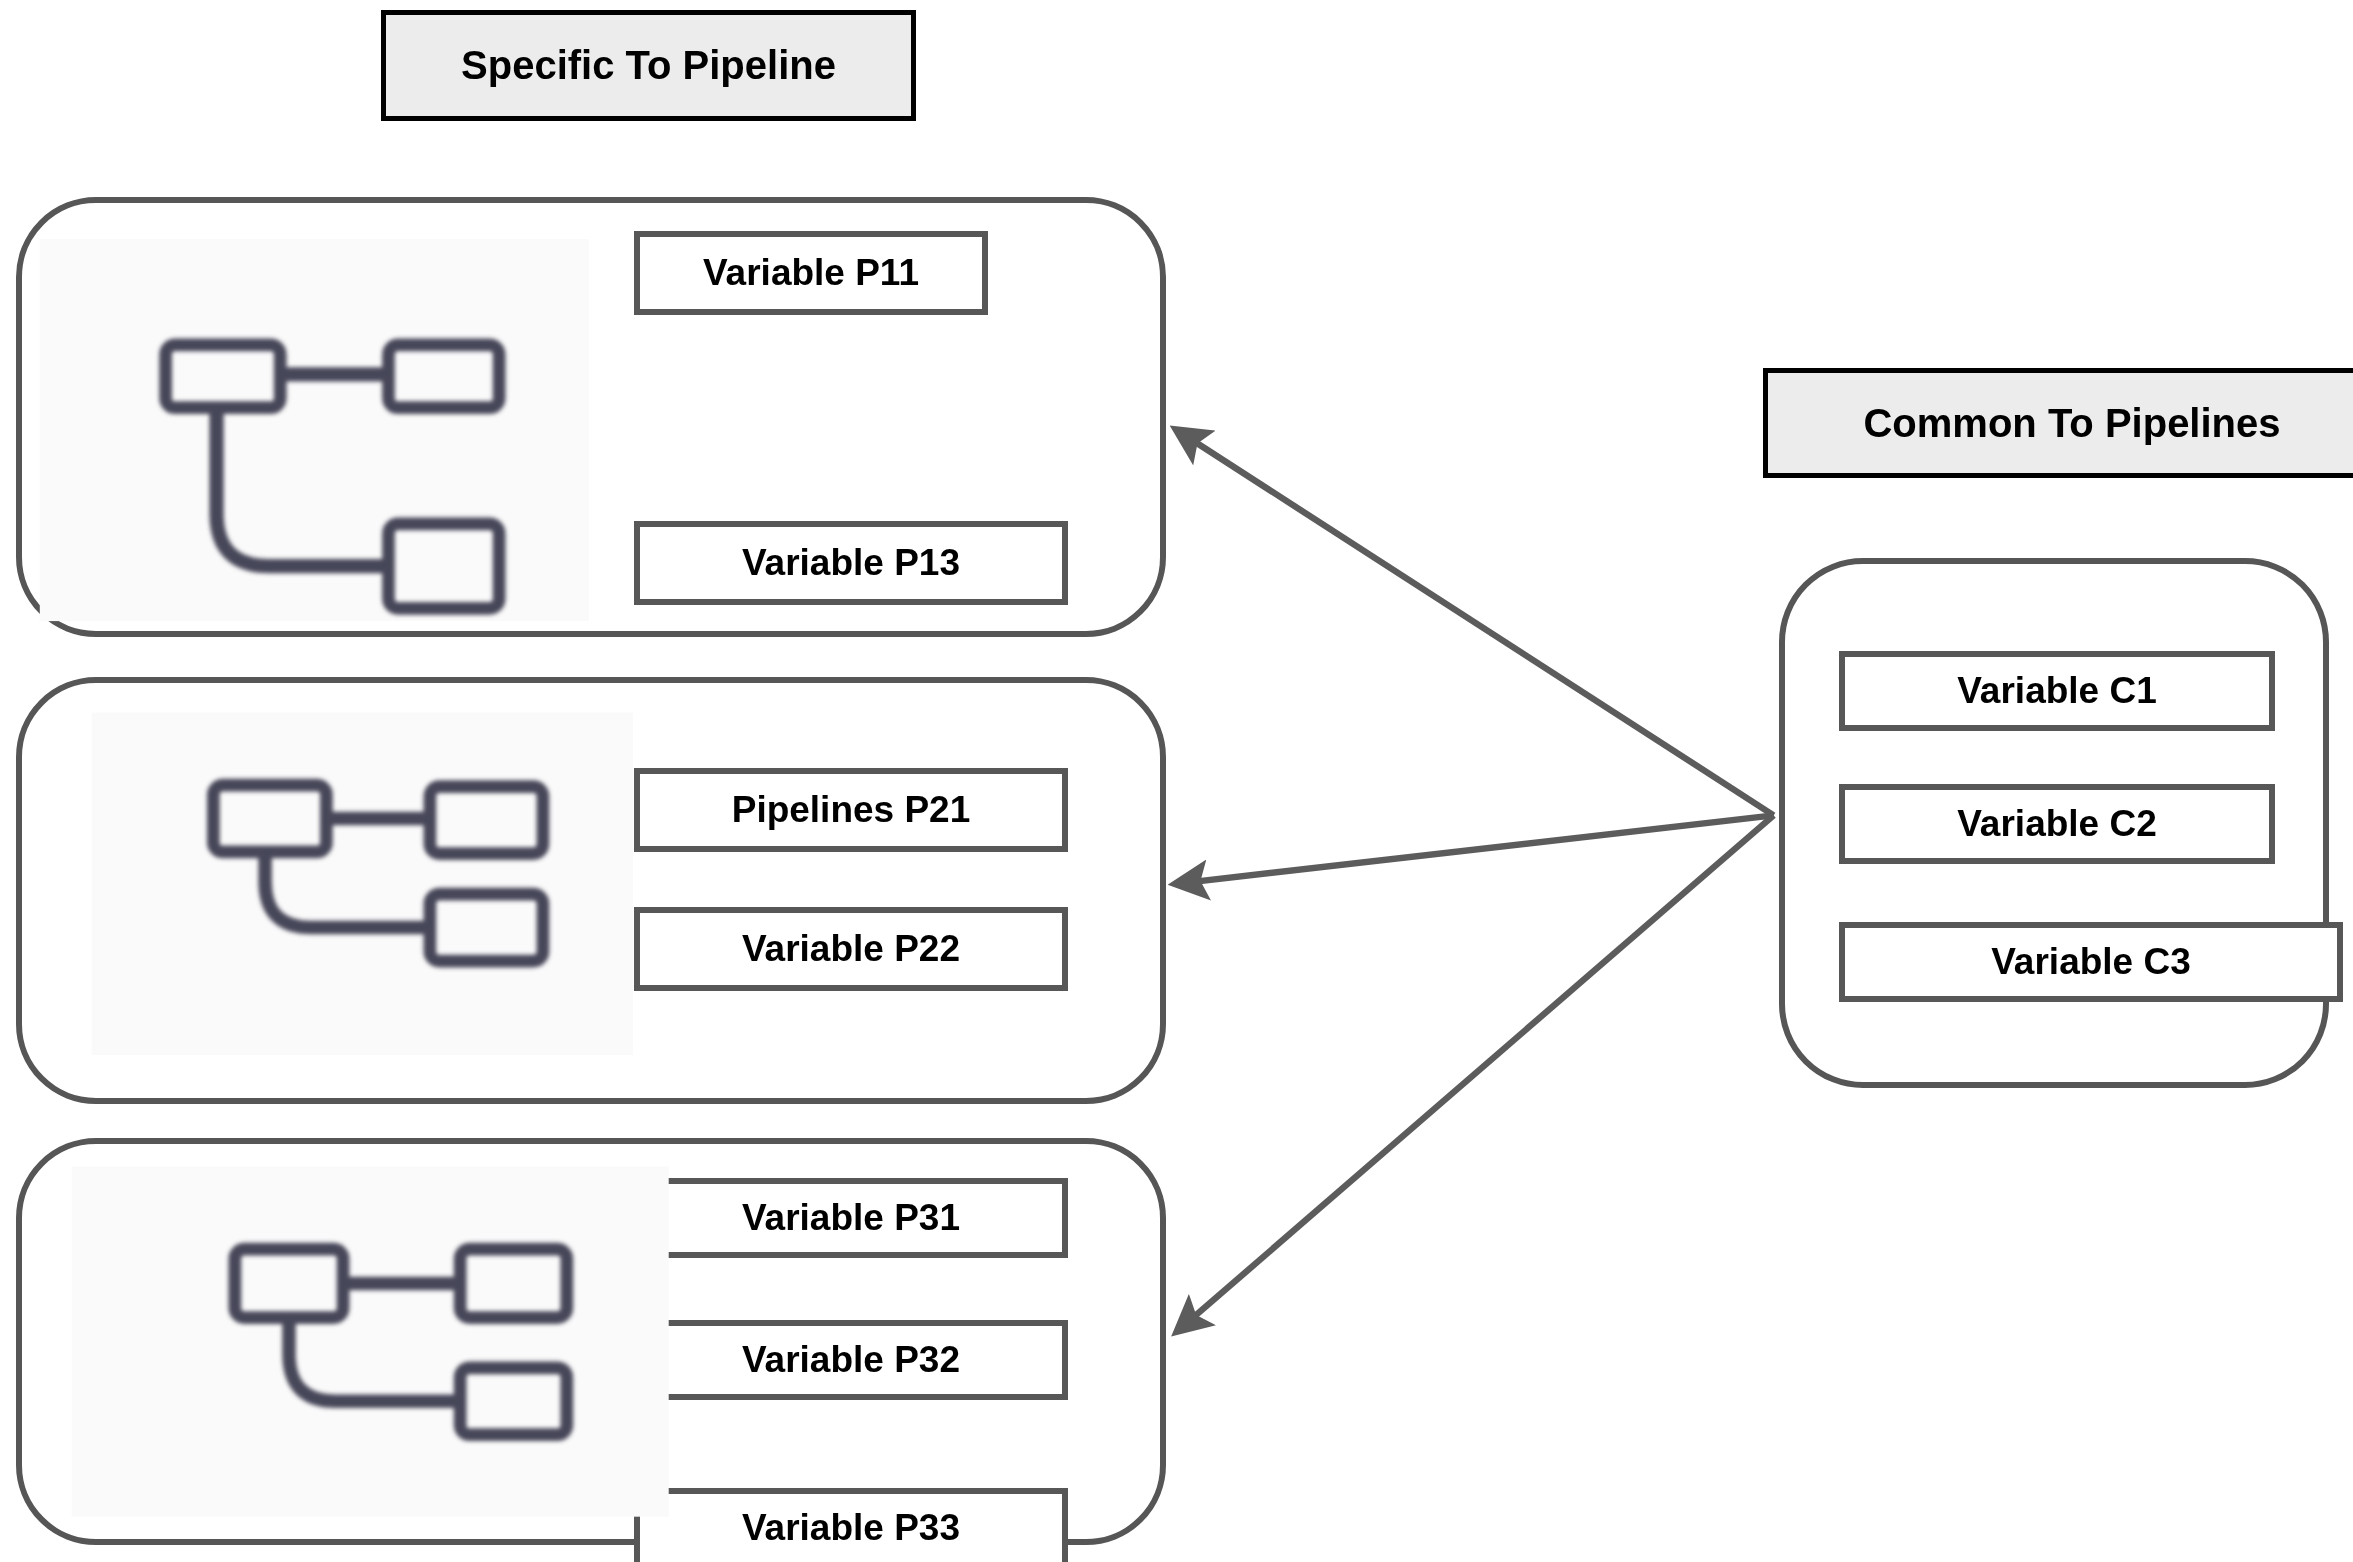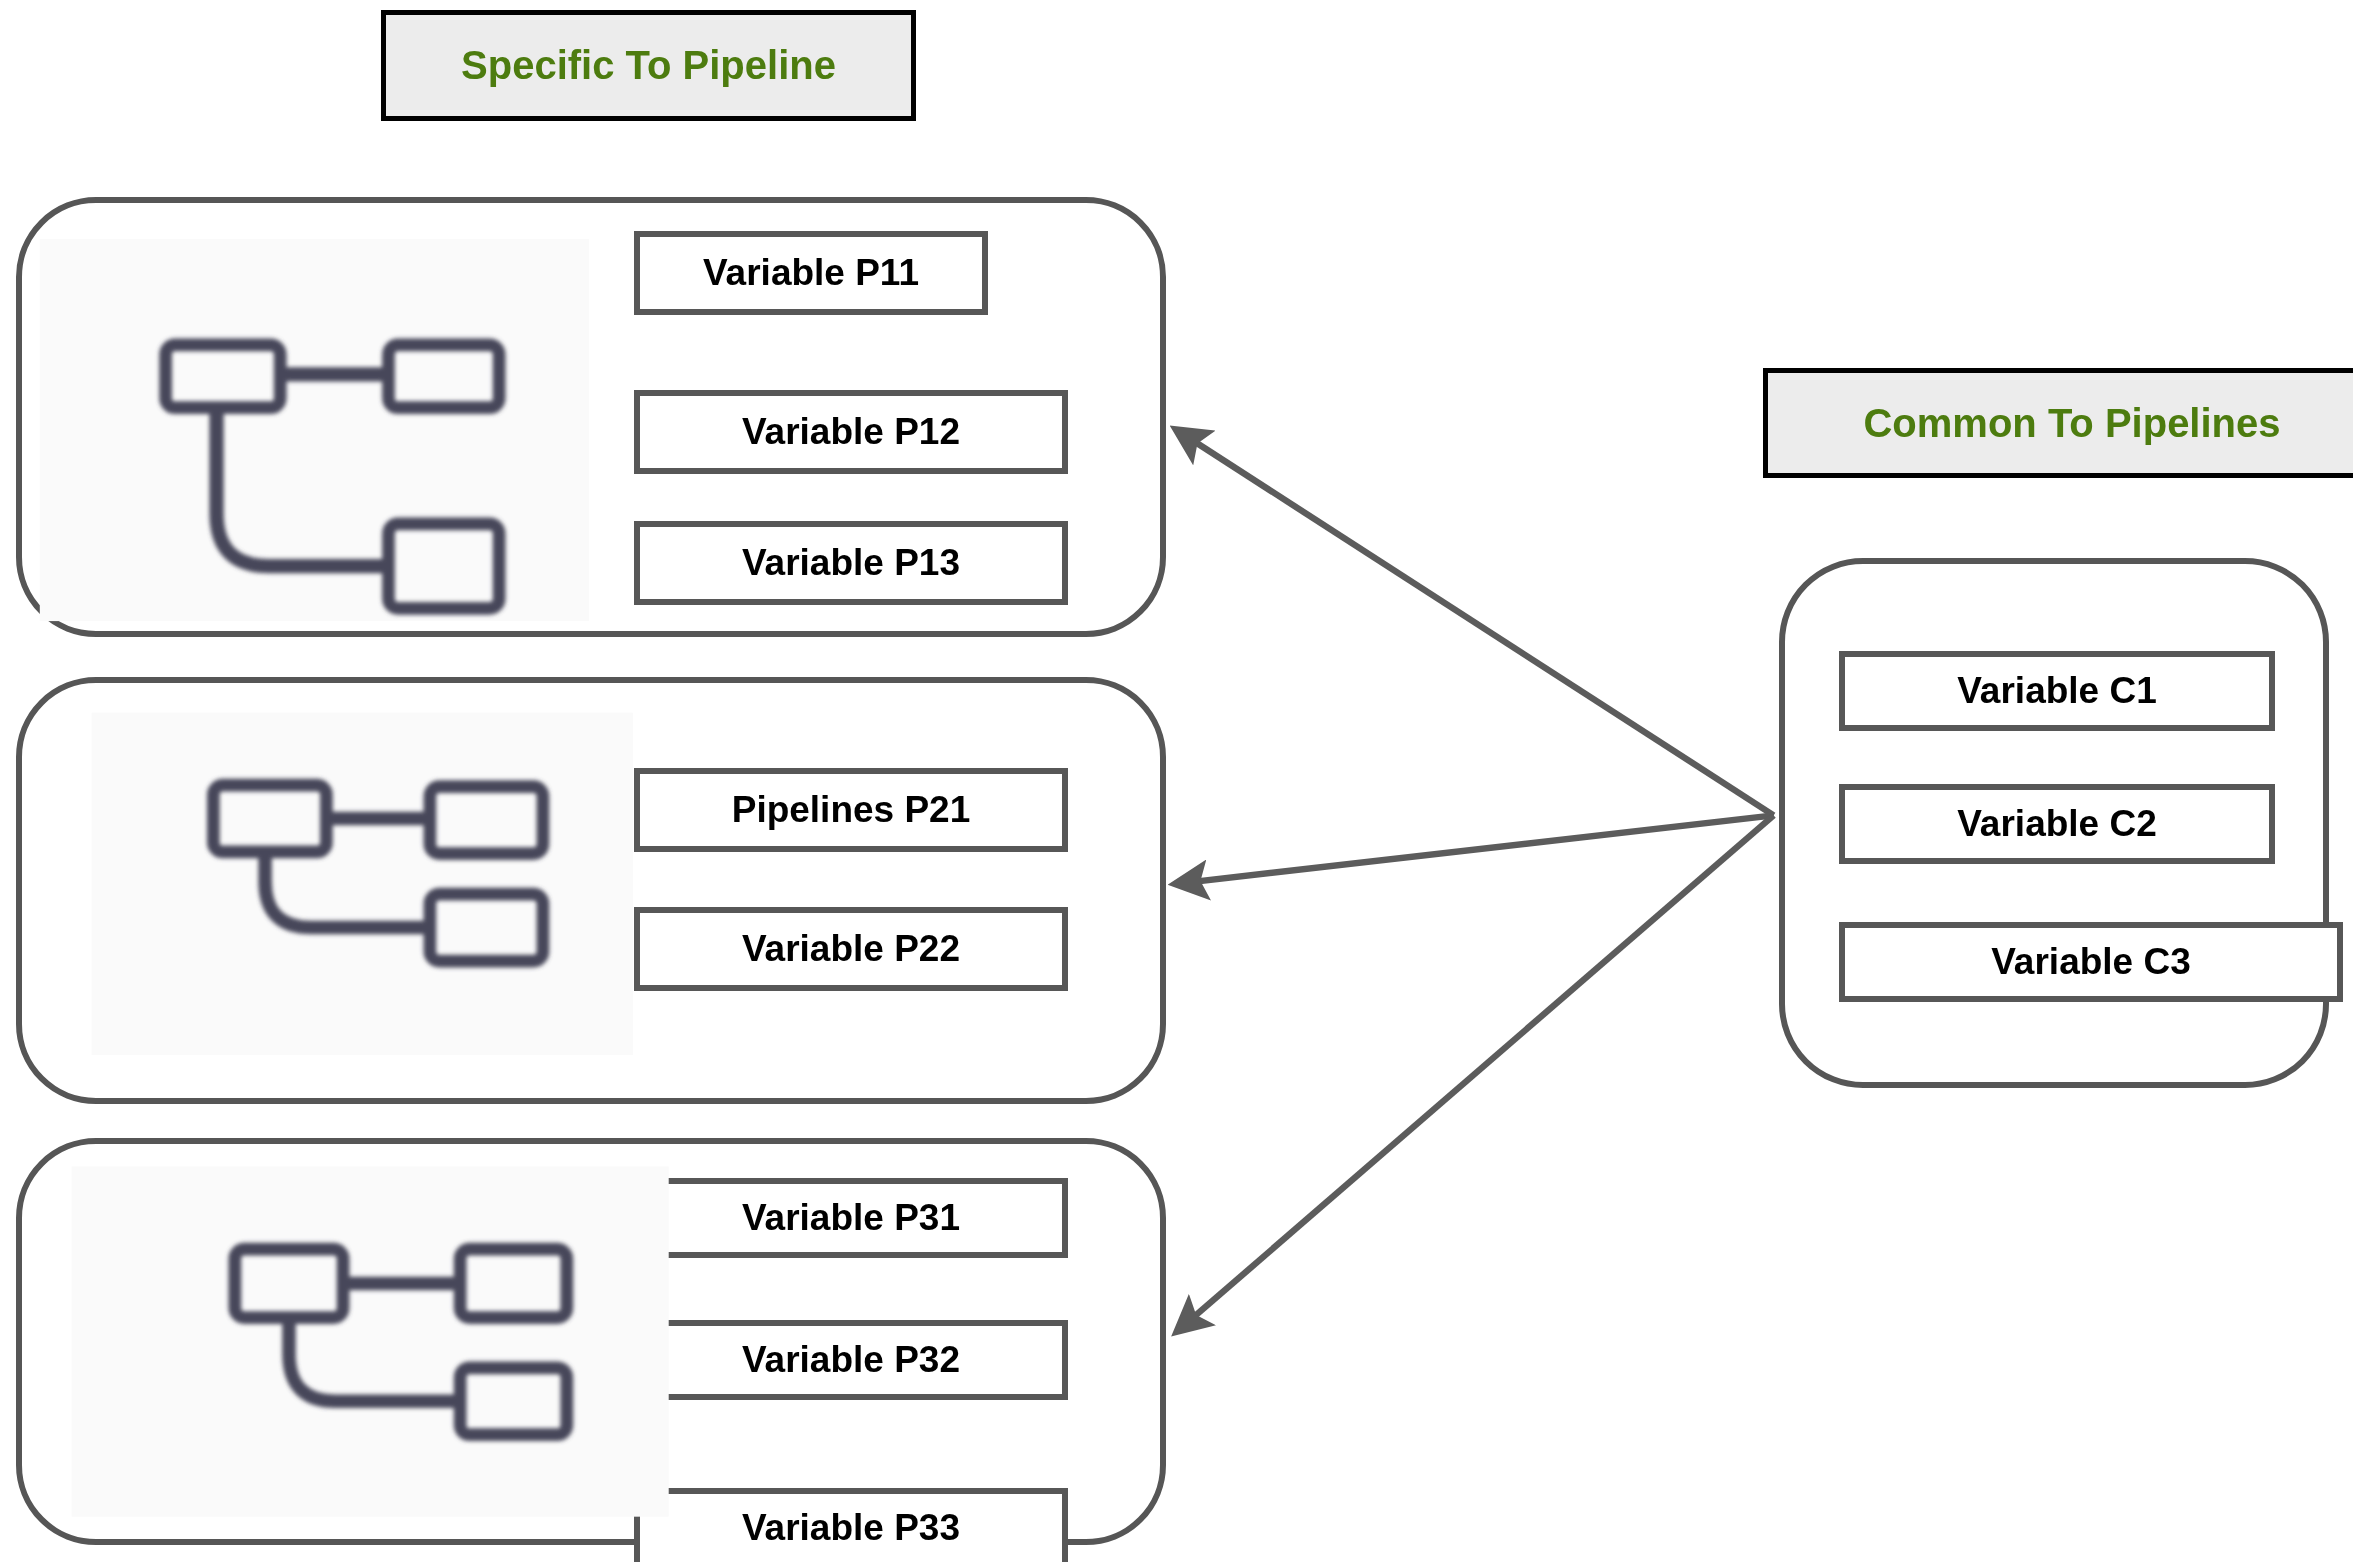--- a/index.html
+++ b/index.html
@@ -8,21 +8,21 @@
     width:2354px;height:1563px;
     background:#ffffff;
     font-family:"Liberation Sans", sans-serif;
     overflow:hidden;
   }
   .titlebox{
     position:absolute;
     background:#ececec;
     border:5.6px solid #000000;
     display:flex;align-items:center;justify-content:center;
-    font-weight:bold;font-size:40px;color:#4d7c0f;
+    font-weight:bold;font-size:40px;color:#000000;
     box-sizing:border-box;
     z-index:2;
     white-space:nowrap;
   }
   .container{
     position:absolute;
     border:6.4px solid #565656;
     border-radius:80px;
     background:#ffffff;
     box-sizing:border-box;
@@ -58,23 +58,20 @@
     <span>Specific To Pipeline</span>
   </div>
 
   <div class="titlebox" style="left:1763px;top:368px;width:618px;height:110px">
     <span>Common To Pipelines</span>
   </div>
 
   <div class="container" style="left:16px;top:197px;width:1150px;height:440px"></div>
   <div class="varbox" style="left:634px;top:231px;width:354px;height:84px">
     <span>Variable P11</span>
-  </div>
-  <div class="varbox" style="left:634px;top:390px;width:434px;height:84px">
-    <span>Variable P12</span>
   </div>
   <div class="varbox" style="left:634px;top:521px;width:434px;height:84px">
     <span>Variable P13</span>
   </div>
   <div class="plabel" style="left:392px;top:589px">Pipeline 1</div>
 
   <div class="container" style="left:16px;top:677px;width:1150px;height:427px"></div>
   <div class="varbox" style="left:634px;top:768px;width:434px;height:84px">
     <span>Pipelines P21</span>
   </div>

